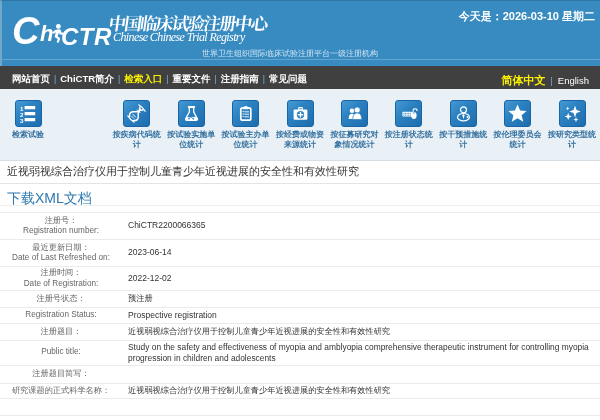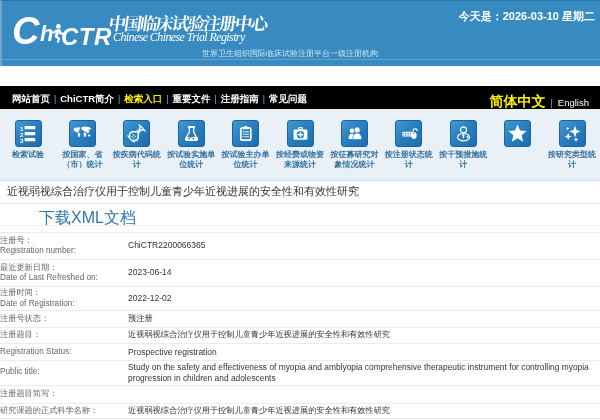--- a/index.html
+++ b/index.html
@@ -19,46 +19,46 @@
   font-weight:bold; font-size:17.5px; letter-spacing:-1.7px;
   font-family:"Noto Serif CJK SC","Liberation Serif",serif; transform:skewX(-8deg); transform-origin:left bottom; }
 .entitle { position:absolute; left:111px; top:28.5px; color:#fff;
   font-family:"Liberation Serif",serif; font-style:italic; font-size:12px; letter-spacing:-0.6px; }
 .subline { position:absolute; left:0; top:58px; width:100%; height:1px;
   background:rgba(255,255,255,0.22); }
 .subtitle { position:absolute; left:160px; top:47px; color:#cfe3f0; font-size:8px;margin-left:40px; }
 .date { position:absolute; right:5px; top:8px; color:#fff; font-size:11px;
   font-weight:bold; }
 
-.nav { position:relative; height:23px; background:#000000; color:#fff;
-  font-size:9.5px; font-weight:bold;margin-top:20px; }
+.nav { position:relative; height:23px; background:#404040; color:#fff;
+  font-size:9.5px; font-weight:bold; }
 .nav .items { position:absolute; left:12px; top:7px; }
 .nav .r { position:absolute; right:11px; top:7px; }
 .nav .r span.sep { padding:0 5px; }
 .nav span.sep { color:#79b4dc; font-weight:normal; padding:0 4px; font-size:8.5px; }
 .nav .yel { color:#fbf000; }
 
 .iconband { position:relative; height:72px; background:#e9f1f7;
   border-bottom:1px solid #d7dee3; }
 .icon { position:absolute; top:11px; width:56px; text-align:center; }
 .tile { width:27px; height:27px; margin:0 auto; border-radius:3px;
   background:linear-gradient(135deg,#459ad3 0%,#2c81c1 40%,#1d6dae 100%);
   border:1px solid #1765a6; display:flex; align-items:center; justify-content:center; }
 .lbl { margin-top:3px; font-size:8px; line-height:10px; color:#35719f;
   font-weight:bold;text-align:center; }
 
 .ptitle { padding:4px 0 5px 7px; font-size:11px; line-height:13px; color:#333; }
 .hr1 { height:1px; background:#e4e4e4; }
-.xml { padding:8px 0 1px 7px; font-size:16px; line-height:12px; color:#2e79ad;margin-left:32px; }
+.xml { padding:8px 0 1px 7px; font-size:14px; line-height:12px; color:#2e79ad; }
 .hr2 { height:1px; background:#efefef; }
 table.t { width:100%; border-collapse:collapse; table-layout:fixed; margin-top:6px;
   border-top:1px solid #ebebeb; }
 table.t td { border-bottom:1px solid #ebebeb; vertical-align:middle;
   font-size:8.2px; line-height:10.5px; padding:2.5px 0; }
-table.t td.l { text-align:left; color:#666; }
+table.t td.l { text-align:center; color:#666; }
 table.t td.v { padding:2.5px 8px 2.5px 6px; color:#333; }
 table.t td.v .big { font-size:8.5px;text-align:right; }
 </style>
 </head>
 <body>
 <div class="header">
   <div class="logo-c">C</div>
   <div class="logo-h">h</div>
   <svg class="pers" width="12" height="19" viewBox="0 0 12 19">
     <g fill="#fff">
@@ -68,51 +68,37 @@
   </svg>
   <div class="logo-ctr">CTR</div>
   <div class="cntitle">中国临床试验注册中心</div>
   <div class="entitle">Chinese Chinese Trial Registry</div>
   <div class="subline"></div>
   <div class="subtitle">世界卫生组织国际临床试验注册平台一级注册机构</div>
   <div class="date">今天是：2026-03-10 星期二</div>
 </div>
 <div class="nav">
   <div class="items">网站首页<span class="sep">|</span>ChiCTR简介<span class="sep">|</span><span class="yel">检索入口</span><span class="sep">|</span>重要文件<span class="sep">|</span>注册指南<span class="sep">|</span>常见问题</div>
-  <div class="r"><span class="yel" style="font-size:14px">简体中文</span><span class="sep">|</span><span style="font-weight:normal;font-size:9.5px">English</span></div>
+  <div class="r"><span class="yel" style="font-size:11px">简体中文</span><span class="sep">|</span><span style="font-weight:normal;font-size:9.5px">English</span></div>
 </div>
 <div class="iconband">
     <div class="icon" style="left:0px">
       <div class="tile">
         <svg width="19" height="19" viewBox="0 0 19 19">
           <g fill="#fff">
             <text x="1" y="6.8" font-size="6.2" font-weight="bold" font-family="Liberation Sans">1</text>
             <text x="1" y="12.8" font-size="6.2" font-weight="bold" font-family="Liberation Sans">2</text>
             <text x="1" y="18.6" font-size="6.2" font-weight="bold" font-family="Liberation Sans">3</text>
             <rect x="5.6" y="2" width="10.6" height="3.3" rx="0.6"></rect>
             <rect x="5.6" y="8" width="10.6" height="3.3" rx="0.6"></rect>
             <rect x="5.6" y="14" width="10.6" height="3.3" rx="0.6"></rect>
           </g>
         </svg>
       </div>
       <div class="lbl">检索试验</div>
-    </div>
-    <div class="icon" style="left:54.400000000000006px">
-      <div class="tile">
-        <svg width="19" height="19" viewBox="0 0 19 19">
-          <g fill="#fff">
-            <path d="M0.8 6.2 Q0.5 4.2 2 3.6 L3.5 4 L4.5 3.2 L6.8 3.4 Q7.8 3.8 7 4.8 L5.8 5.2 Q7.2 5.6 6.4 6.8 L5 8.6 Q3.8 9.2 3.6 7.8 Q1.5 7.8 0.8 6.2 Z"></path>
-            <path d="M4.8 9.2 L6.6 8.8 Q7.6 9.6 7.2 11 Q6.8 12.8 5.9 13.6 Q5 12.4 4.9 11 Z"></path>
-            <path d="M8.2 4.4 Q8 2.8 9.6 3 L11 2.4 L14.8 2.8 Q16.6 3.2 18.2 4.4 Q18.8 5.4 17 5.4 L15.4 6.6 L16.4 8 Q15.2 9.2 14 8.8 L13 7.6 Q11.6 8.2 10.8 6.8 Q8.8 6.4 8.2 4.4 Z"></path>
-            <path d="M10.6 8.8 L12.6 8.4 Q13.8 9.4 13.4 10.8 Q13 12.6 11.8 13.2 Q10.6 11.8 10.6 10.4 Z"></path>
-            <path d="M14.8 10.8 L16.8 10.4 Q17.8 11.2 17.2 12.2 L15.4 12.6 Z"></path>
-          </g>
-        </svg>
-      </div>
-      <div class="lbl">按国家、省<br>（市）统计</div>
     </div>
     <div class="icon" style="left:108.8px">
       <div class="tile">
         <svg width="19" height="19" viewBox="0 0 19 19">
           <g transform="rotate(45 9.5 9.5)">
             <g stroke="#fff" fill="none">
               <path d="M6.8 2 C10.2 4.5 10.2 7 7 9.5 C3.8 12 3.8 14.5 7.2 17" stroke-width="1.5"></path>
               <path d="M12.2 2 C8.8 4.5 8.8 7 12 9.5 C15.2 12 15.2 14.5 11.8 17" stroke-width="1.5"></path>
               <path d="M7.6 4.2 h3.8 M7 6.4 h5 M7 12.6 h5 M7.6 14.8 h3.8" stroke-width="0.9"></path>
               <path d="M4.5 1.8 Q9.5 0.6 14.5 1.8" stroke-width="1.2"></path>
@@ -225,20 +211,21 @@
         </svg>
       </div>
       <div class="lbl">按干预措施统<br>计</div>
     </div>
     <div class="icon" style="left:489.6px">
       <div class="tile">
         <svg width="19" height="19" viewBox="0 0 19 19">
           <path fill="#fff" d="M9.5 0.6 L12.1 6.5 L18.6 7 L13.6 11.3 L15.2 17.8 L9.5 14.2 L3.8 17.8 L5.4 11.3 L0.4 7 L6.9 6.5 Z"></path>
         </svg>
       </div>
+      <div class="lbl">按伦理委员会<br>统计</div>
     </div>
     <div class="icon" style="left:544px">
       <div class="tile">
         <svg width="19" height="19" viewBox="0 0 19 19">
           <g fill="#fff">
             <path d="M12 1.5 L13.5 6 L17.7 7.5 L13.5 9 L12 13.5 L10.5 9 L6.3 7.5 L10.5 6 Z"></path>
             <path d="M5.2 8.8 L6.2 11.4 L8.8 12.4 L6.2 13.4 L5.2 16 L4.2 13.4 L1.6 12.4 L4.2 11.4 Z"></path>
             <path d="M13 13 L13.7 14.9 L15.6 15.6 L13.7 16.3 L13 18.2 L12.3 16.3 L10.4 15.6 L12.3 14.9 Z"></path>
             <path d="M4.7 2.6 L5.2 4 L6.6 4.5 L5.2 5 L4.7 6.4 L4.2 5 L2.8 4.5 L4.2 4 Z"></path>
           </g>
@@ -269,26 +256,26 @@
         </tr>
     <tr>
           <td class="l" style="padding:1px 0">注册时间：<br>Date of Registration:</td>
           <td class="v" style="padding:1px 8px 1px 6px"><span class="big">2022-12-02</span></td>
         </tr>
     <tr>
           <td class="l">注册号状态：</td>
           <td class="v">预注册</td>
         </tr>
     <tr>
+          <td class="l">Registration Status:</td>
+          <td class="v" style="font-size:8.5px">Prospective registration</td>
+        </tr>
+    <tr>
           <td class="l">注册题目：</td>
           <td class="v">近视弱视综合治疗仪用于控制儿童青少年近视进展的安全性和有效性研究</td>
-        </tr>
-    <tr>
-          <td class="l">Registration Status:</td>
-          <td class="v" style="font-size:8.5px">Prospective registration</td>
         </tr>
     <tr>
           <td class="l" style="padding:1.5px 0">Public title:</td>
           <td class="v" style="padding:1.5px 6px 1.5px 6px;font-size:8.4px;line-height:10.5px">Study on the safety and effectiveness of myopia and amblyopia comprehensive therapeutic instrument for controlling myopia progression in children and adolescents</td>
         </tr>
     <tr>
           <td class="l" style="padding:3.5px 0">注册题目简写：</td>
           <td class="v" style="padding:3.5px 8px 3.5px 6px">&nbsp;</td>
         </tr>
     <tr>

